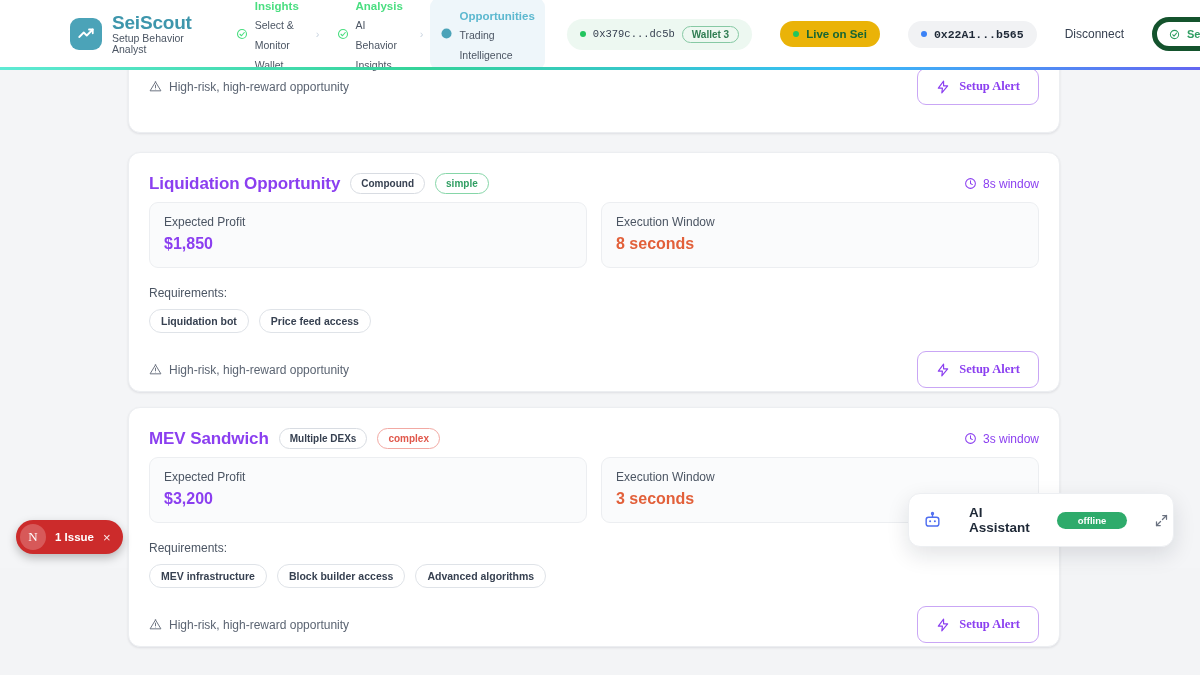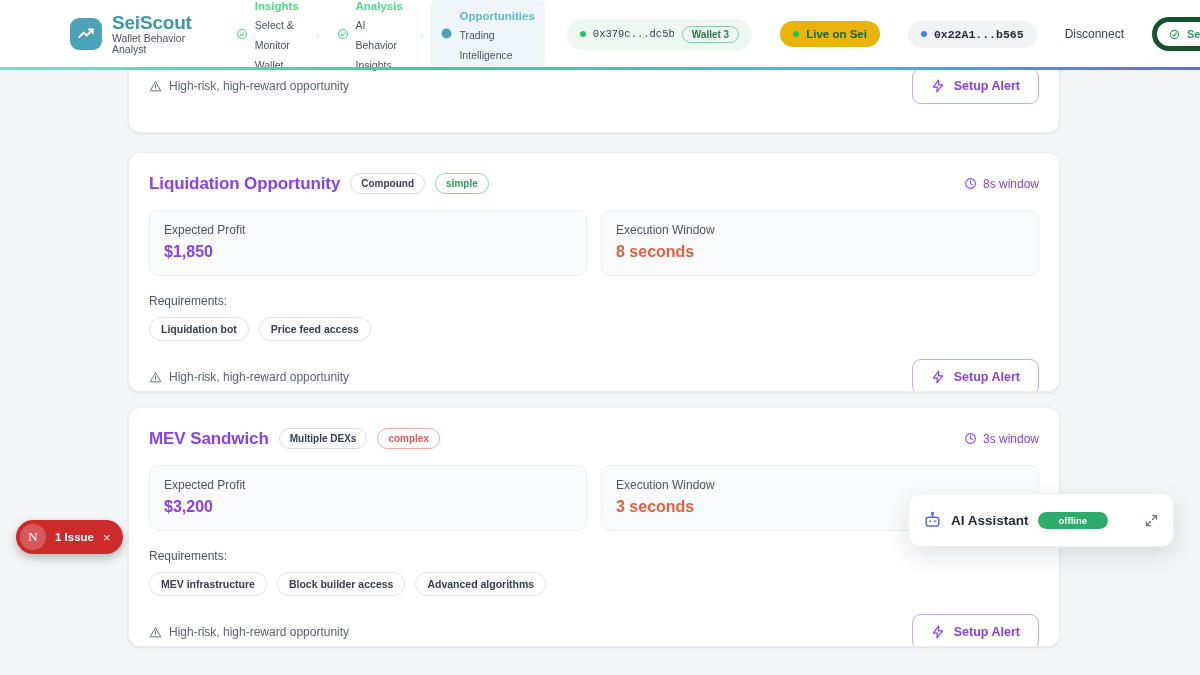--- a/index.html
+++ b/index.html
@@ -92,21 +92,21 @@
   .card-head-left { display: flex; align-items: center; gap: 10px; }
   .card-title { font-size: 17px; font-weight: 700; color: #8b3ff0; letter-spacing: -0.1px; }
   .tag {
     border-radius: 999px; padding: 4px 10px; font-size: 10px; font-weight: 700;
     border: 1px solid #d8dce2; color: #374151; background: #fff; white-space: nowrap;
   }
   .tag-simple { border-color: #86d6a8; color: #2f9e62; }
   .tag-complex { border-color: #f2a9a3; color: #e0574b; }
   .window-lbl { display: flex; align-items: center; gap: 6px; font-size: 12px; color: #8b3ff0; font-weight: 400; justify-content: flex-end; }
 
-  .metrics { display: flex; gap: 14px; margin-top: 16px; align-items: center; }
+  .metrics { display: flex; gap: 14px; margin-top: 8px; align-items: center; }
   .metric {
     flex: 1; border: 1px solid #eceef1; border-radius: 9px;
     background: #fafbfc; padding: 12px 14px 14px 14px;
   }
   .metric-lbl { font-size: 12px; color: #4b5563; }
   .metric-val { font-size: 16px; font-weight: 700; margin-top: 6px; }
   .val-profit { color: #8b3ff0; }
   .val-window { color: #e2603a; }
 
   .req-lbl { font-size: 12px; color: #4b5563; margin-top: 18px; }
@@ -118,21 +118,21 @@
 
   .card-foot {
     display: flex; align-items: center; justify-content: space-between;
     margin-top: 18px;
   }
   .risk { display: flex; align-items: center; gap: 7px; font-size: 12px; color: #5b6472; }
   .btn-alert {
     display: inline-flex; align-items: center; gap: 9px;
     border: 1px solid #c9a6f5; border-radius: 9px; background: #fff;
     padding: 10px 18px; font-size: 12.5px; font-weight: 700; color: #8b3ff0;
-    cursor: pointer; min-width: 118px; justify-content: center;
+    cursor: pointer; min-width: 118px; justify-content: center; font-family: Liberation Serif, serif;
   }
 
   
   .nextjs-badge {
     position: absolute; left: 16px; bottom: 14px;
     height: 34px; border-radius: 999px;
     background: #cc2b2b; color: #fff;
     display: flex; align-items: center; gap: 9px;
     padding: 0 12px 0 4px;
     box-shadow: 0 4px 10px rgba(0,0,0,.25);
@@ -146,21 +146,21 @@
   }
   .nextjs-txt { font-size: 11.5px; font-weight: 700; }
   .nextjs-x { font-size: 13px; opacity: .9; cursor: pointer; }
 
   .ai-widget {
     position: absolute; right: 26px; bottom: 21px;
     width: 266px; height: 54px;
     background: #fff; border-radius: 12px;
     border: 1px solid #edeff2;
     box-shadow: 0 8px 22px rgba(16,24,40,.12);
-    display: flex; align-items: center; padding: 0 14px; gap: 9px;
+    display: flex; align-items: center; padding: 0 14px; gap: 27px;
     z-index: 60;
   }
   .ai-name { font-size: 13.5px; font-weight: 700; color: #1f2937; }
   .ai-offline {
     background: #2eab6b; color: #fff; border-radius: 999px;
     padding: 3px 21px; font-size: 9.5px; font-weight: 700;
   }
   .ai-expand { margin-left: auto; color: #6b7280; cursor: pointer; display:flex; }
   svg { display: block; }
 </style>
@@ -173,21 +173,21 @@
 
     <div class="logo-wrap">
       <div class="logo-mark">
         <svg width="18" height="18" viewBox="0 0 24 24" fill="none" stroke="#ffffff" stroke-width="2.4" stroke-linecap="round" stroke-linejoin="round">
           <polyline points="3,16 9,10 13,14 21,6"></polyline>
           <polyline points="16,6 21,6 21,11"></polyline>
         </svg>
       </div>
       <div class="logo-txt">
         <div class="brand-name">SeiScout</div>
-        <div class="brand-sub">Wallet Behavior Analyst</div>
+        <div class="brand-sub">Setup Behavior Analyst</div>
       </div>
     </div>
 
     <div class="steps">
 
       <div class="step">
         <span class="step-dot">
           <svg width="12" height="12" viewBox="0 0 24 24" fill="none" stroke="#4ade80" stroke-width="2.2" stroke-linecap="round" stroke-linejoin="round">
             <circle cx="12" cy="12" r="9"></circle>
               <polyline points="8,12.5 11,15.5 16.5,9"></polyline>

